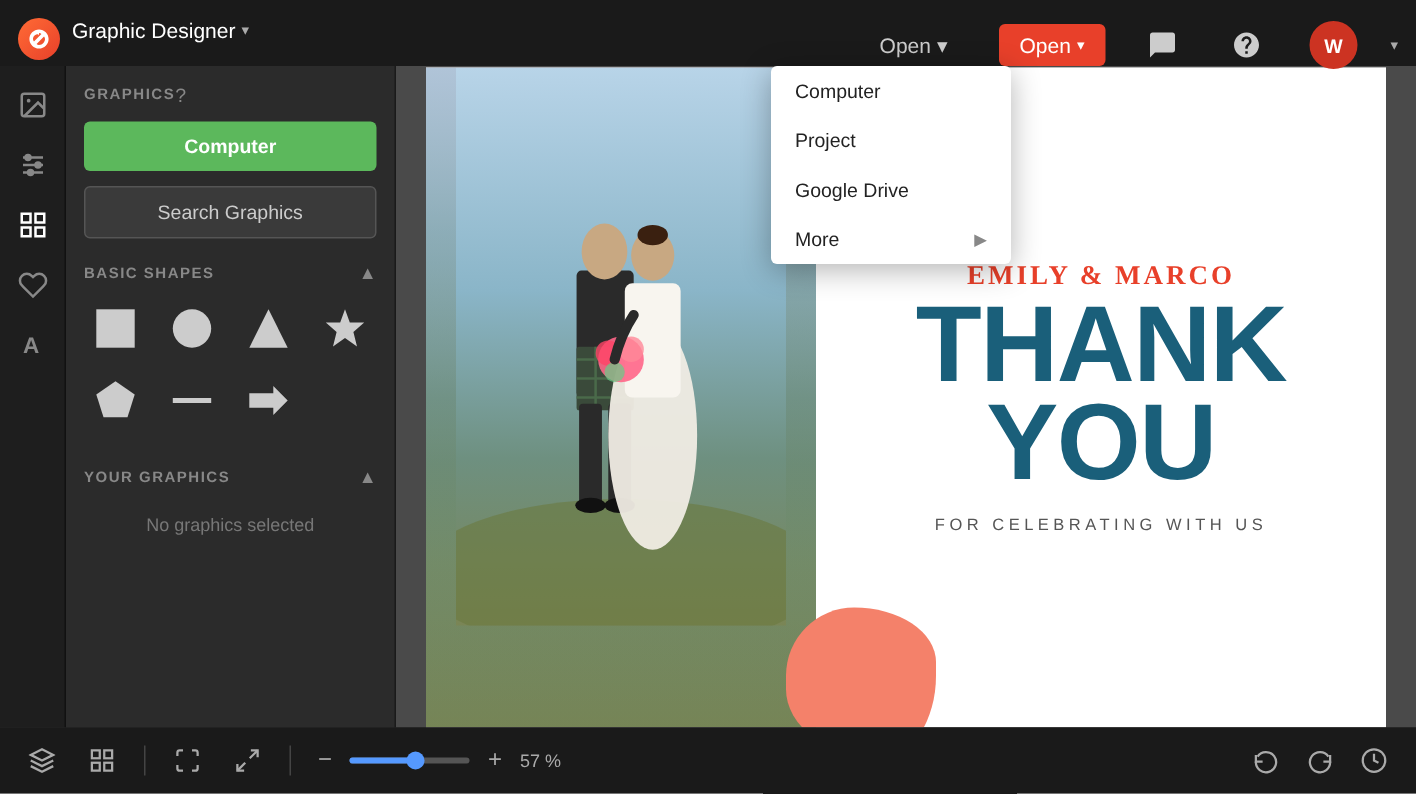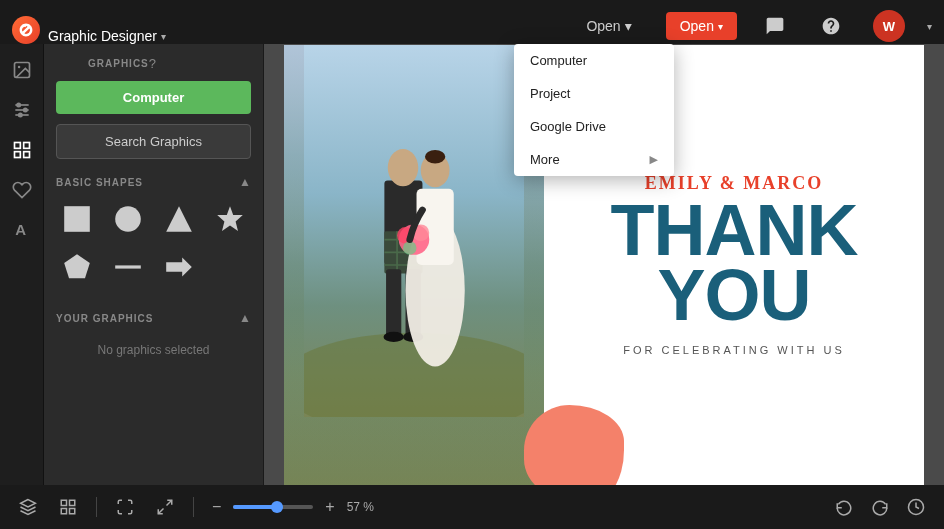--- a/index.html
+++ b/index.html
@@ -3,22 +3,22 @@
   <meta charset="utf-8">
   <style>
     * { box-sizing: border-box; margin: 0; padding: 0; }
     body { font-family: -apple-system, BlinkMacSystemFont, 'Segoe UI', sans-serif; background: #2b2b2b; width: 944px; height: 529px; overflow: hidden; display: flex; flex-direction: column; }
 
     
     .navbar {
       height: 44px;
       background: #1a1a1a;
       display: flex;
-      align-items: flex-end;
-      padding: 0 12px;
+      align-items: flex-start;
+      padding: 12px 12px;
       flex-shrink: 0;
       position: relative;
       z-index: 100;
     }
     .navbar-logo {
       width: 28px; height: 28px;
       background: linear-gradient(135deg, #ff6b35, #e8402a);
       border-radius: 50%;
       display: flex; align-items: center; justify-content: center;
       margin-right: 8px;
@@ -97,21 +97,20 @@
       flex-shrink: 0;
       display: flex;
       flex-direction: column;
       border-right: 1px solid #1a1a1a;
       overflow-y: auto;
       padding: 12px;
     }
     .sidebar-section-header {
       display: flex; align-items: center; 
       margin-bottom: 10px;
-      margin-left: 32px;
     }
     .sidebar-section-title {
       color: #888; font-size: 10px; font-weight: 700; letter-spacing: 1px; text-transform: uppercase;
     }
     .help-icon { color: #888; font-size: 13px; cursor: pointer; }
     .upload-btn {
       background: #5cb85c; color: #fff; border: none;
       width: 100%; padding: 9px; border-radius: 4px;
       font-size: 13px; font-weight: 600; cursor: pointer;
       margin-bottom: 10px;

